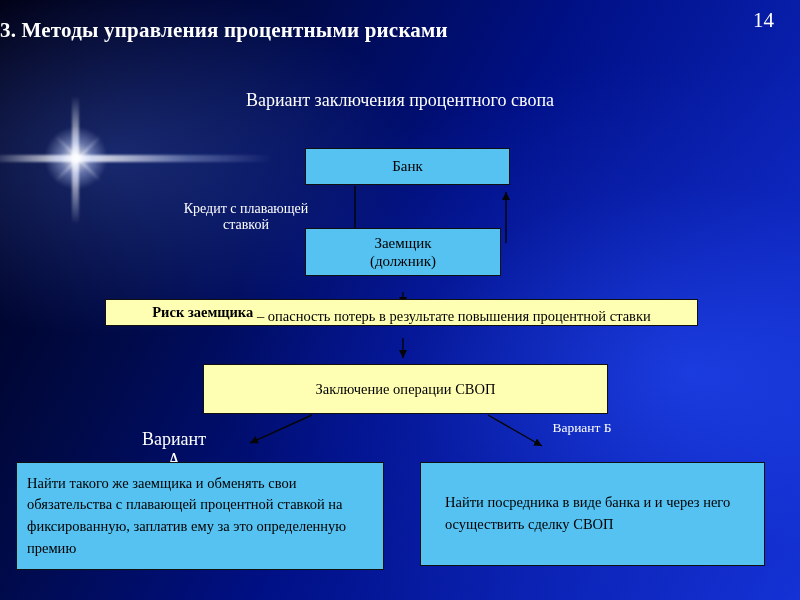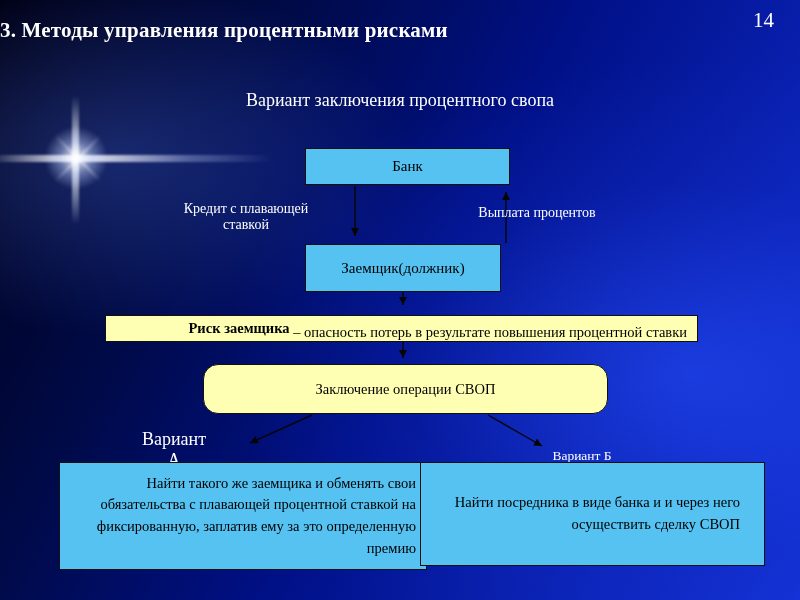--- a/index.html
+++ b/index.html
@@ -33,47 +33,47 @@
 
   
   .page-number { position:absolute; top:8px; right:26px; font-size:21px; color:#fff; }
   .title { position:absolute; top:18px; left:0; width:100%; 
     font-size:21px; font-weight:bold; letter-spacing:0.2px; }
   .subtitle { position:absolute; top:90px; left:0; width:100%; text-align:center; font-size:18px; }
 
   
   .box { position:absolute; box-sizing:border-box; border:1px solid #101010;
     color:#000; display:flex; align-items:center; justify-content:center;
-    text-align:right; }
+    text-align:left; }
   .box.blue   { background:var(--box-blue, #55c2f2); }
   .box.yellow { background:var(--box-yellow, #ffffb4); }
 
   .bank-box     { left:305px; top:148px; width:205px; height:37px; font-size:15px; }
-  .borrower-box { left:305px; top:244px; width:196px; height:48px; flex-direction:row; }
+  .borrower-box { left:305px; top:228px; width:196px; height:48px; flex-direction:column; }
   .borrower-box .t1 { font-size:15px; line-height:1.25; }
   .borrower-box .t2 { font-size:15px; line-height:1.2; }
 
-  .risk-box { left:105px; top:315px; width:593px; height:27px; font-size:14.5px;
-    justify-content:flex-end; text-align:left; padding:0 10px; }
+  .risk-box { left:105px; top:299px; width:593px; height:27px; font-size:14.5px;
+    justify-content:center; text-align:left; padding:0 10px; }
   .risk-box .lead { font-weight:bold; white-space:pre; }
   .risk-box .rest { white-space:pre-wrap;margin-top:7px; }
 
-  .swap-box { left:203px; top:364px; width:405px; height:50px; font-size:14.5px;border-radius:15px; }
+  .swap-box { left:203px; top:364px; width:405px; height:50px; font-size:14.5px; }
 
   .variant-a-box { left:16px;  top:462px; width:368px; height:108px; font-size:14.5px;
-    padding:4px 10px; line-height:1.5;margin-left:43px; }
+    padding:4px 10px; line-height:1.5; }
   .variant-b-box { left:420px; top:462px; width:345px; height:104px; font-size:14.5px;
     padding:16px 24px; line-height:1.5; }
 
   
   .flabel { position:absolute; color:#fff; font-size:14px; text-align:center; line-height:1.15; }
   .credit-label   { left:170px; top:201px; width:152px; }
   .interest-label { left:462px; top:205px; width:150px; }
   .variant-a-label { left:134px; top:429px; width:80px; font-size:18px; }
-  .variant-b-label { left:542px; top:448px; width:80px; font-size:13.5px; }
+  .variant-b-label { left:542px; top:420px; width:80px; font-size:13.5px; }
 
   
   .arrows { position:absolute; left:0; top:0; width:800px; height:600px; pointer-events:none; }
   .arrows line { stroke:#050505; stroke-width:1.4; }
 </style>
 </head>
 <body>
 
 <div class="slide" style="--box-blue: #55c2f2; --box-yellow: #ffffb4; --background-dark: #000014; --background-bright: #1433d8; --text-light: #ffffff; --text-dark: #000000;">
 
@@ -101,21 +101,20 @@
     <line x1="403" y1="338" x2="403" y2="358" marker-end="url(#ah)"></line>
     <line x1="312" y1="415" x2="250" y2="443" marker-end="url(#ah)"></line>
     <line x1="488" y1="415" x2="542" y2="446" marker-end="url(#ah)"></line>
   </svg>
 
   <div class="box blue bank-box">
     <span>Банк</span>
   </div>
 
   <div class="flabel credit-label">Кредит с плавающей ставкой</div>
-  <div class="flabel interest-label">Выплата процентов</div>
 
   <div class="box blue borrower-box">
     <span class="t1">Заемщик</span>
     <span class="t2">(должник)</span>
   </div>
 
   <div class="box yellow risk-box">
     <span class="lead">Риск заемщика</span>
       <span class="rest"> – опасность потерь в результате повышения процентной ставки</span>
   </div>

